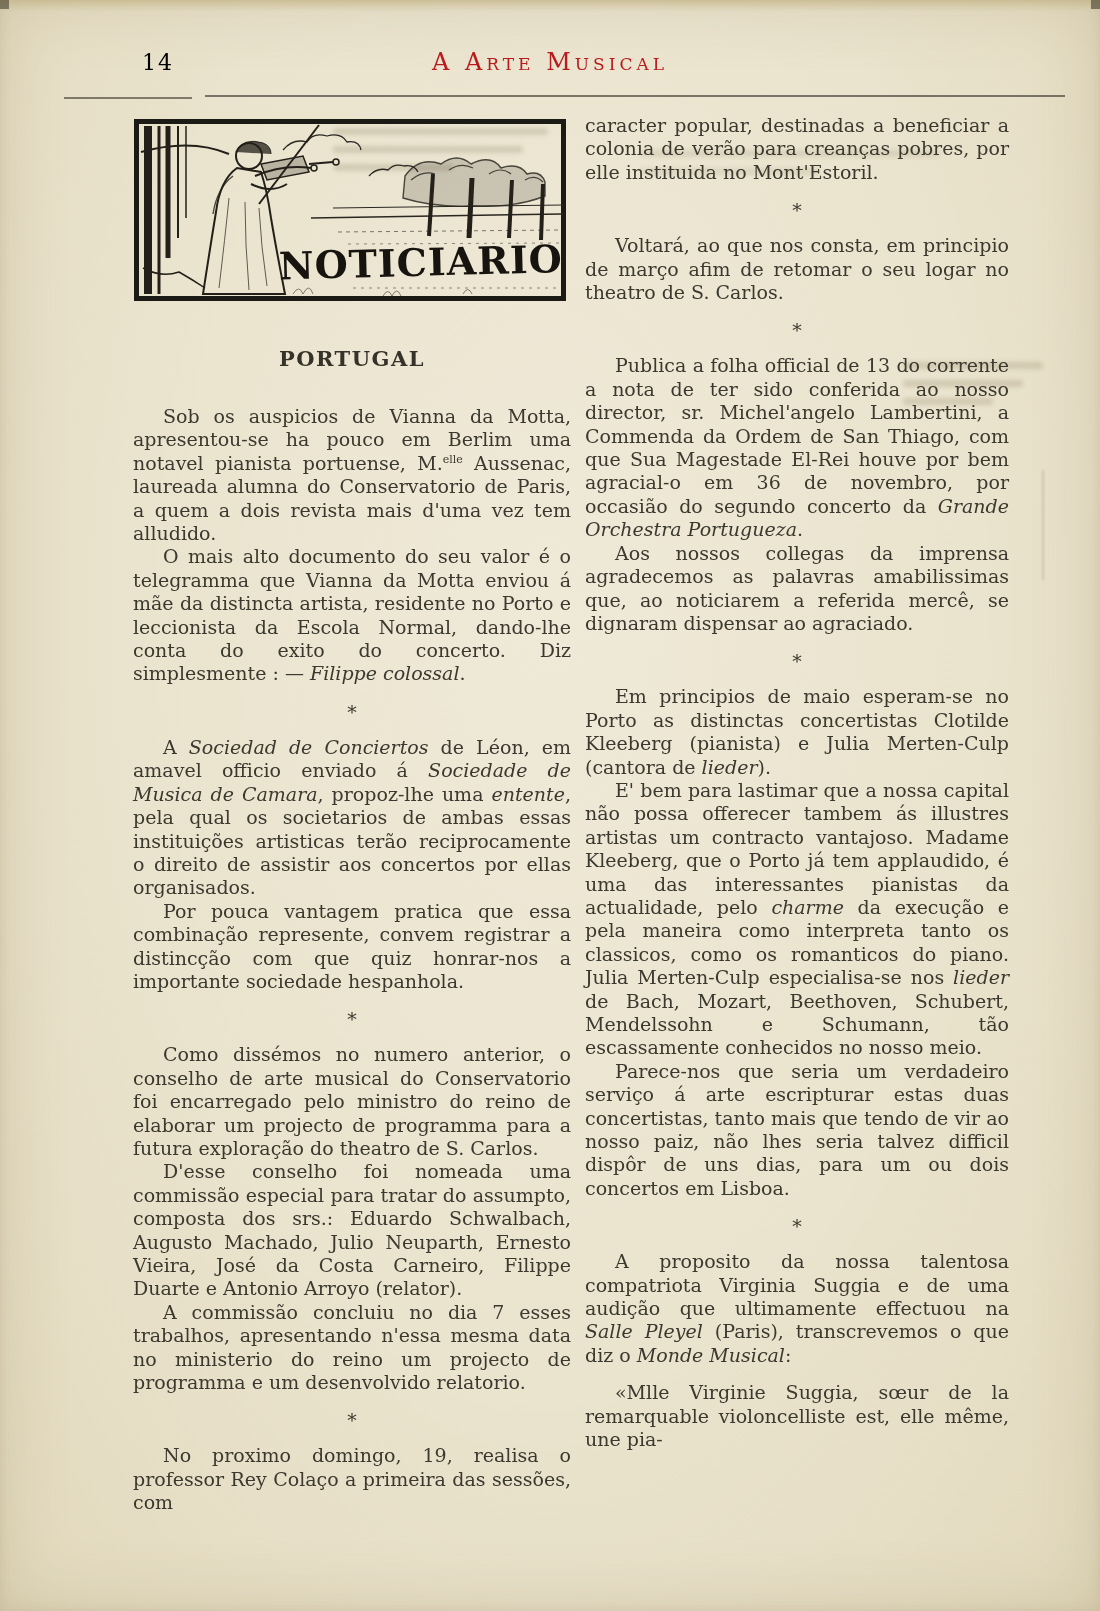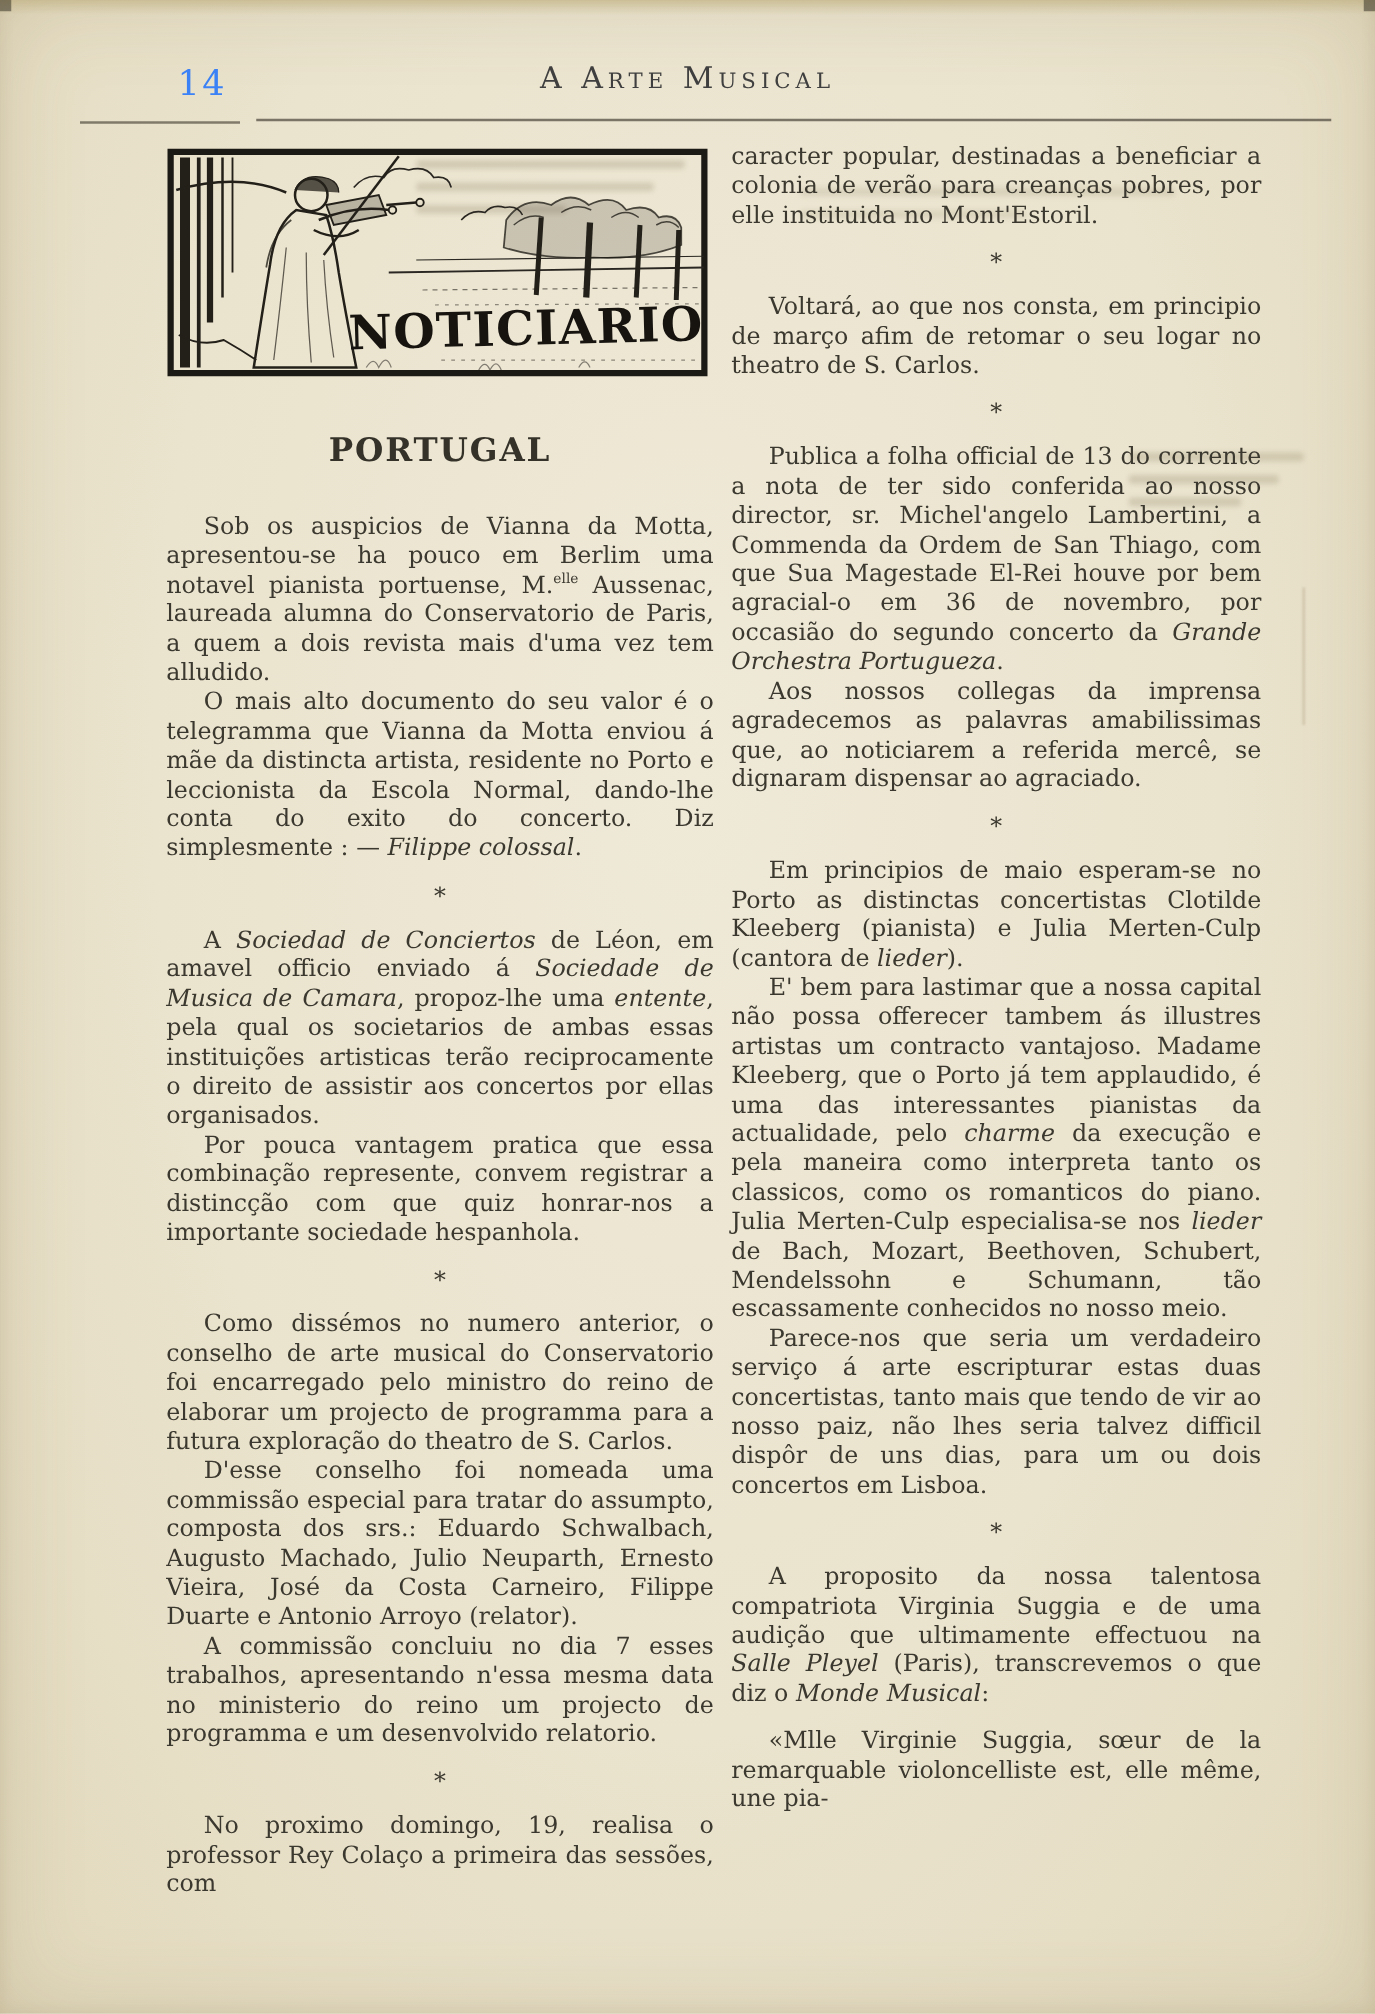--- a/index.html
+++ b/index.html
@@ -10,34 +10,34 @@
     font-family:"DejaVu Serif","Liberation Serif",serif;
     color:#3b382f;
   }
   .edge-top{position:absolute;left:0;top:0;width:1100px;height:12px;
     background:linear-gradient(#d6ca9f,rgba(214,202,159,0));opacity:.8;}
   .vignette{position:absolute;inset:0;pointer-events:none;
     box-shadow:inset 0 0 70px rgba(120,100,55,.18), inset 0 0 12px rgba(120,100,55,.12);}
   .corner{position:absolute;width:9px;height:9px;background:#2e2b24;opacity:.55;}
   .corner.tl{left:0;top:0;} .corner.tr{right:0;top:0;}
 
-  .pagenum{position:absolute;left:142px;top:50px;font-size:28px;letter-spacing:2px;color:#3b82f6;}
+  .pagenum{position:absolute;left:142px;top:50px;font-size:22px;letter-spacing:2px;color:#000000;}
   .headtitle{position:absolute;left:0;top:48px;width:1100px;text-align:center;
-    font-variant:small-caps;font-size:24px;letter-spacing:4px;color:#404040;}
+    font-variant:small-caps;font-size:24px;letter-spacing:4px;color:#b91c1c;}
   .rule{position:absolute;background:#5d574b;}
   .rule-short{left:64px;top:97px;width:128px;height:2px;opacity:.75;}
   .rule-long{left:205px;top:95px;width:860px;height:1.6px;opacity:.8;}
 
   .col{position:absolute;}
   .col-left{left:133px;top:116px;width:438px;}
   .col-right{left:585px;top:114px;width:424px;}
 
   .engraving-box{width:434px;height:184px;margin:2px 0 40px 0;}
 
-  h2.section{margin:0 0 34px 0;text-align:center;font-size:26px;font-weight:bold;
+  h2.section{margin:0 0 34px 0;text-align:center;font-size:21px;font-weight:bold;
     letter-spacing:1.5px;color:#35322a;}
 
   .col p{margin:0;font-size:19px;line-height:23.4px;text-align:justify;color:#3b382f;}
   .col p.indent{text-indent:30px;}
   .col p.spaced{margin-top:14px;}
   .sep{text-align:center;font-size:19px;margin:15px 0 13px 0;color:#3b382f;}
   .italic{font-style:italic;}
   .sup{vertical-align:super;font-size:11px;line-height:0;}
 
   

